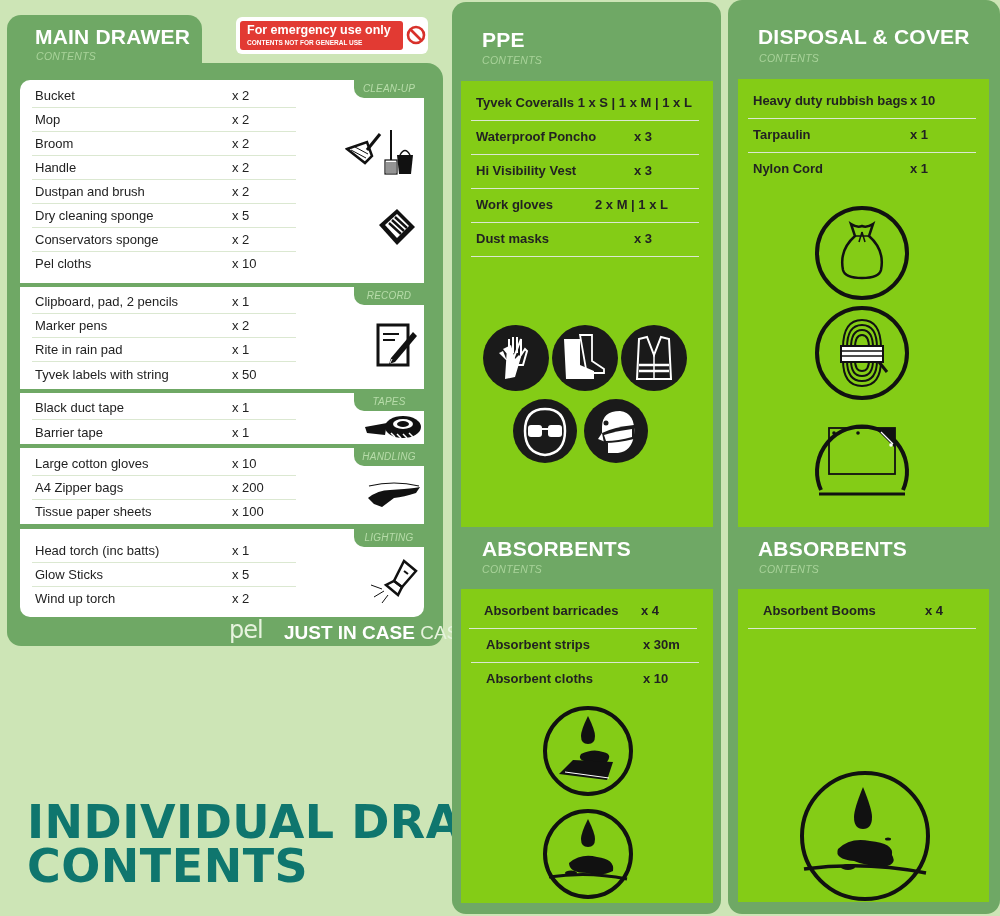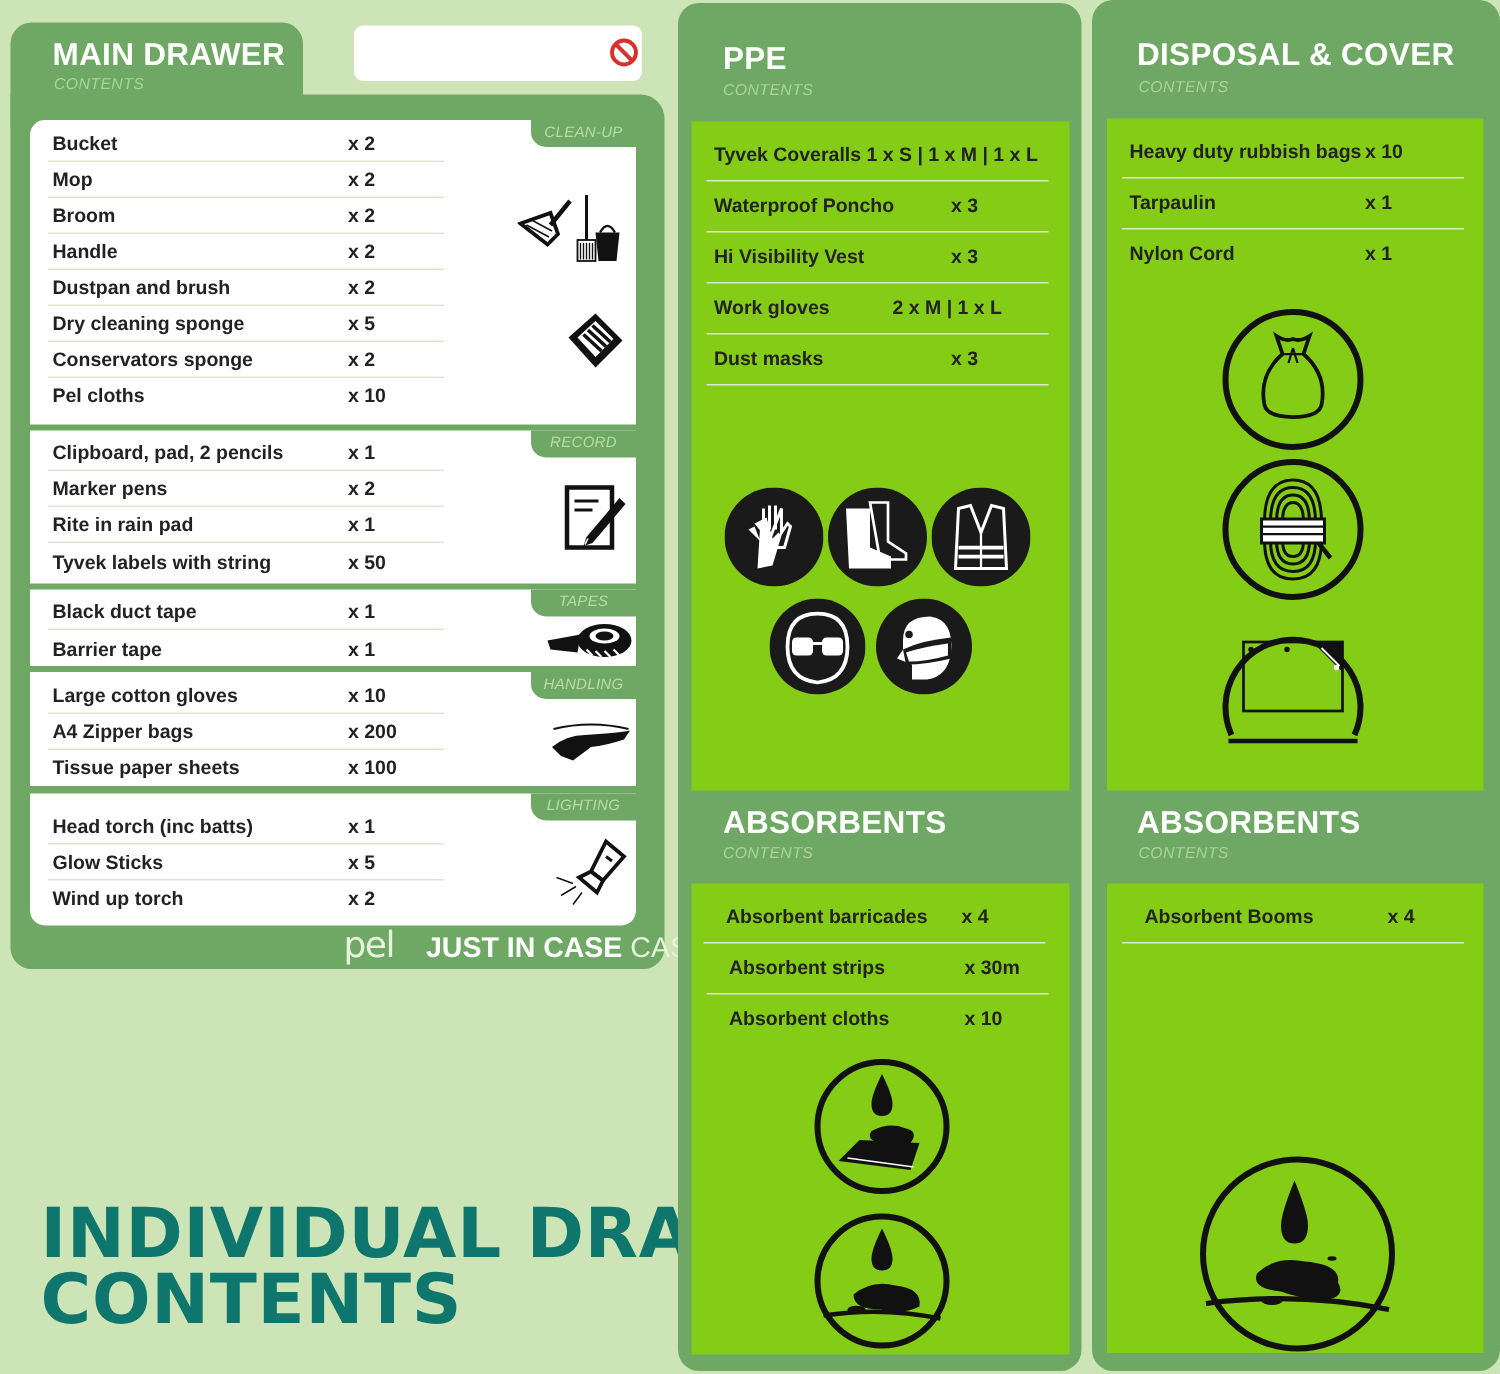--- a/index.html
+++ b/index.html
@@ -46,21 +46,21 @@
   .section.last { border-radius: 0 0 10px 10px; }
   .sec-tag {
     position: absolute; right: 0; top: 0; height: 18px; width: 70px;
     background: #6fa865; border-radius: 0 0 0 10px;
     color: #b7dca9; font-style: italic; font-size: 10px; text-align: center; line-height: 18px;
     letter-spacing: 0.2px;
   }
   .row {
     position: absolute; left: 12px; width: 264px; height: 24px;
     border-bottom: 1.5px solid #dbe8d1;
-    font-size: 13px; font-weight: bold; color: #222;
+    font-size: 13px; font-weight: normal; color: #222;
   }
   .row.nob { border-bottom: none; }
   .row .name { position: absolute; left: 3px; top: 4px; white-space: nowrap; }
   .row .qty { position: absolute; left: 200px; top: 4px; white-space: nowrap; }
 
   .icon { position: absolute; }
 
   .footer-pel { left: 229px; top: 616px; color: #e6f3dd; font-size: 24px; letter-spacing: -1px; font-family: "DejaVu Sans", sans-serif; }
   .footer-case { left: 284px; top: 622px; color: #ffffff; font-size: 19px; font-weight: bold; white-space: nowrap; }
   .footer-case .light { font-weight: normal; color: #e6f3dd; }
@@ -86,20 +86,24 @@
 </head>
 <body>
 
 <div class="abs main-tab"></div>
 <div class="abs main-body"></div>
 
 <div class="abs panel-title" style="left:35px; top:25px;">MAIN DRAWER</div>
 <div class="abs panel-sub" style="left:36px; top:50px;">CONTENTS</div>
 
 <div class="abs emergency">
+  <div class="red">
+    <span class="l1">For emergency use only</span>
+    <span class="l2">CONTENTS NOT FOR GENERAL USE</span>
+  </div>
   <svg class="nosign" viewBox="0 0 20 20">
     <circle cx="10" cy="10" r="8" fill="none" stroke="#d8312b" stroke-width="2.6"></circle>
     <line x1="4.5" y1="4.5" x2="15.5" y2="15.5" stroke="#d8312b" stroke-width="2.6"></line>
   </svg>
 </div>
 
 <div class="section first" style="top:80px; height:203px;">
   <div class="sec-tag">CLEAN-UP</div>
   <div class="row" style="top:4px;">
       <span class="name">Bucket</span>

